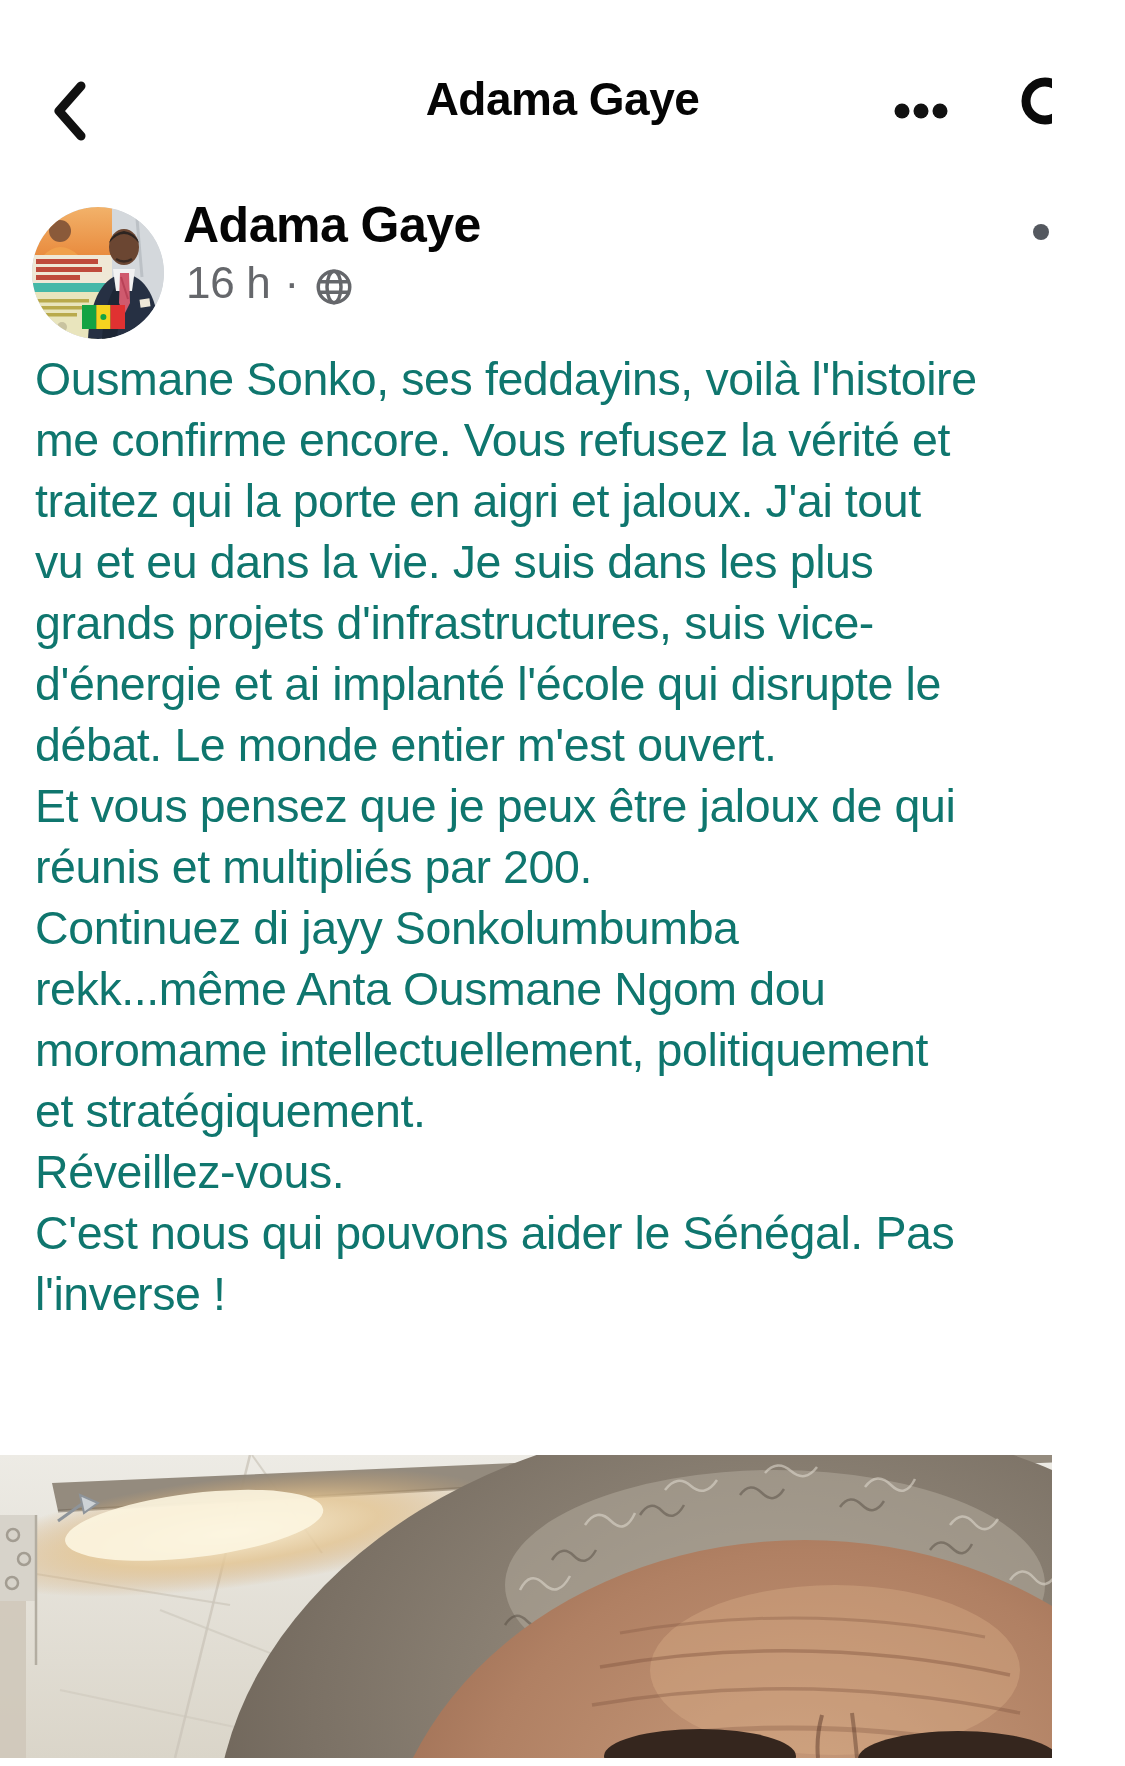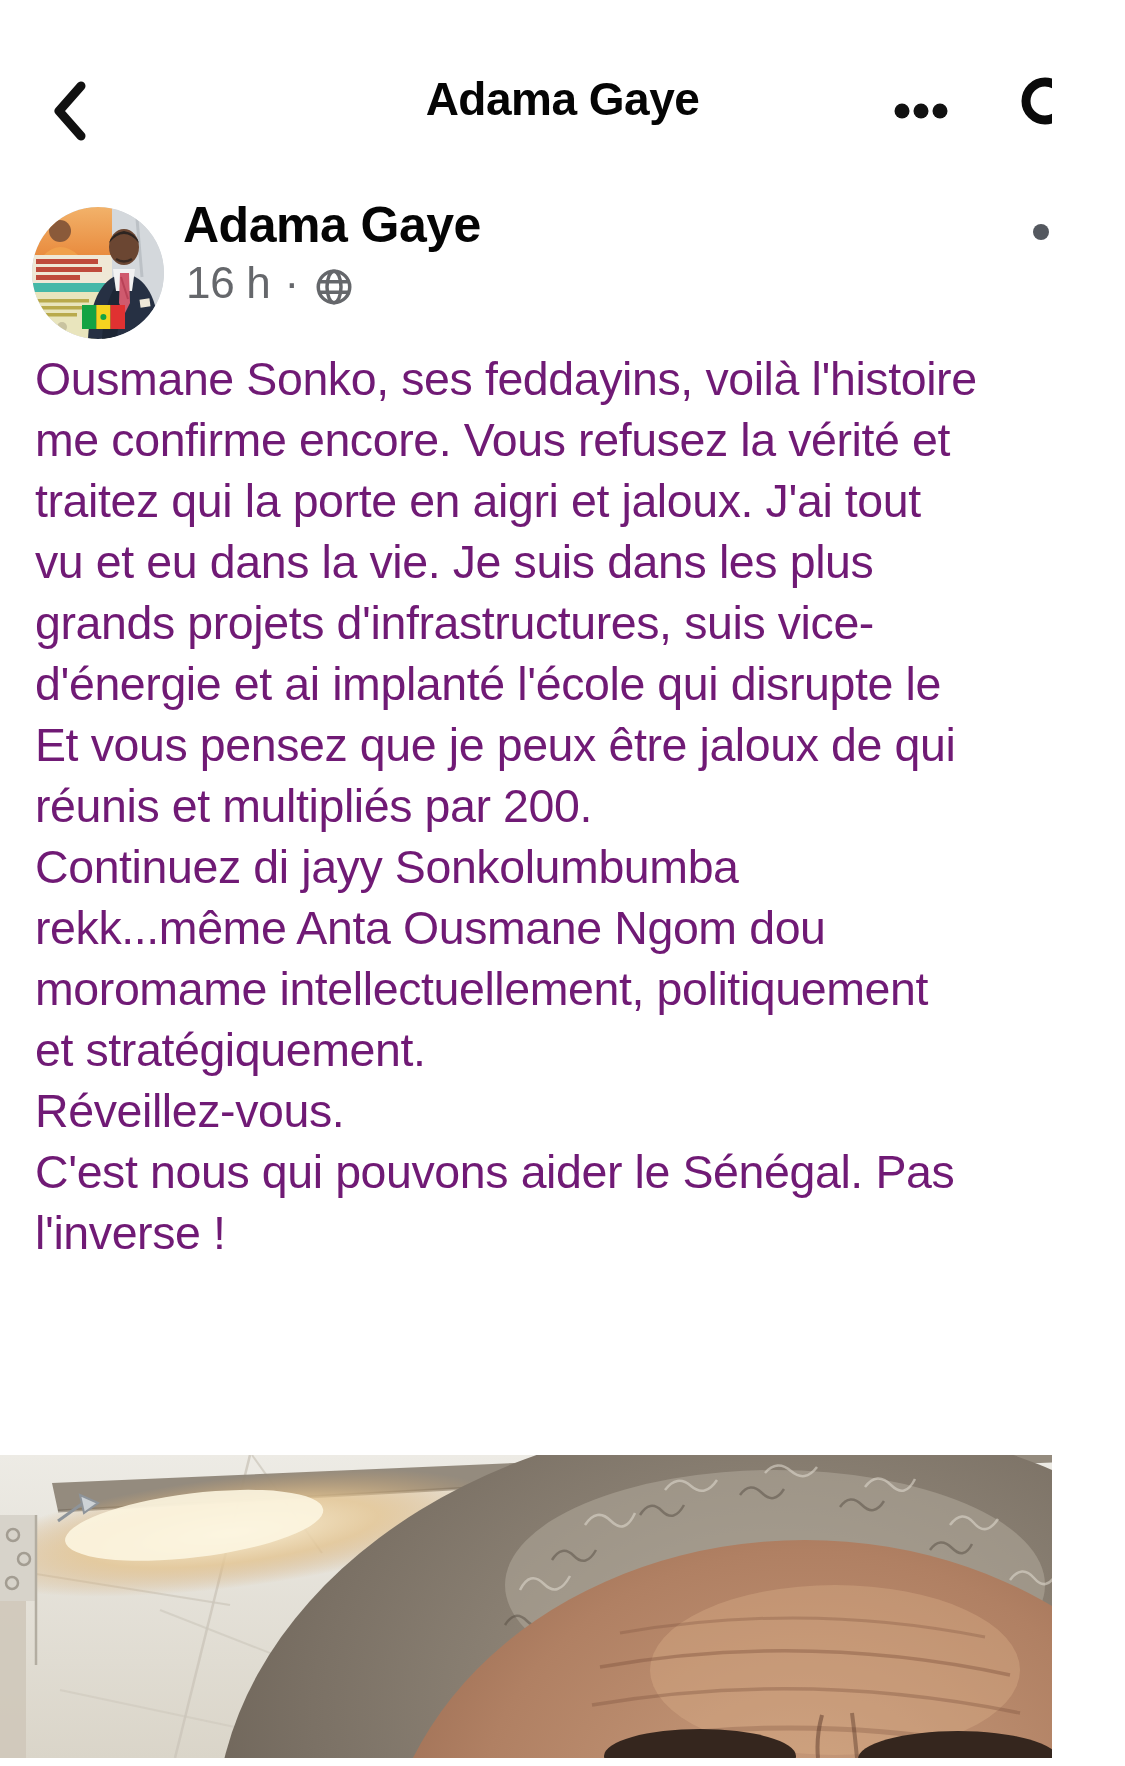--- a/index.html
+++ b/index.html
@@ -29,21 +29,21 @@
   .post-meta{
     position:absolute;left:186px;top:58px;display:flex;align-items:flex-end;
     font-size:44px;color:#65676B;letter-spacing:-0.3px;
   }
   .post-meta .sep{margin:0 14px;}
   .post-meta svg{margin-top:6px;}
   .post-more{position:absolute;left:1031px;top:22px;width:62px;height:20px;cursor:pointer;}
   
   .post-body{position:absolute;left:35px;top:349px;width:1060px;}
   .post-body .line{
-    font-size:46.5px;line-height:61px;letter-spacing:-0.4px;white-space:pre;color:#701a75;
+    font-size:46.5px;line-height:61px;letter-spacing:-0.4px;white-space:pre;color:#0f766e;
   }
   
   .post-photo{position:absolute;left:0;top:1455px;width:1125px;height:303px;overflow:hidden;cursor:pointer;}
   .post-photo svg{display:block;}
 </style>
 </head>
 <body>
 
 <div class="screen">
 
@@ -142,20 +142,21 @@
     </div>
   </div>
 
   <div class="post-body">
     <div class="line">Ousmane Sonko, ses feddayins, voilà l'histoire</div>
     <div class="line">me confirme encore. Vous refusez la vérité et</div>
     <div class="line">traitez qui la porte en aigri et jaloux. J'ai tout</div>
     <div class="line">vu et eu dans la vie. Je suis dans les plus</div>
     <div class="line">grands projets d'infrastructures, suis vice-</div>
     <div class="line">d'énergie et ai implanté l'école qui disrupte le</div>
+    <div class="line">débat. Le monde entier m'est ouvert.</div>
     <div class="line">Et vous pensez que je peux être jaloux de qui</div>
     <div class="line">réunis et multipliés par 200.</div>
     <div class="line">Continuez di jayy Sonkolumbumba</div>
     <div class="line">rekk...même Anta Ousmane Ngom dou</div>
     <div class="line">moromame intellectuellement, politiquement</div>
     <div class="line">et stratégiquement.</div>
     <div class="line">Réveillez-vous.</div>
     <div class="line">C'est nous qui pouvons aider le Sénégal. Pas</div>
     <div class="line">l'inverse !</div>
   </div>

